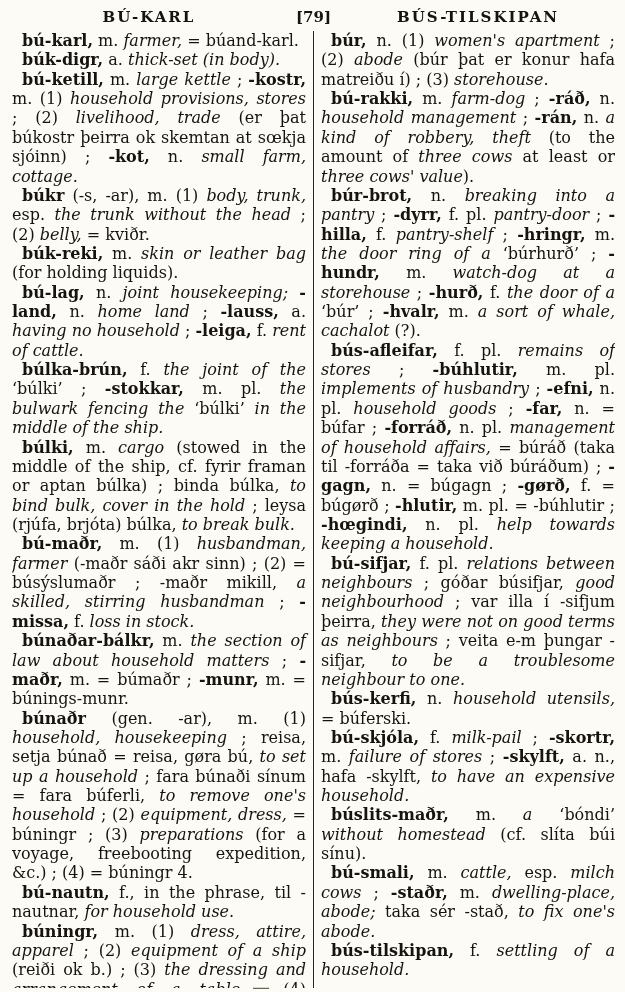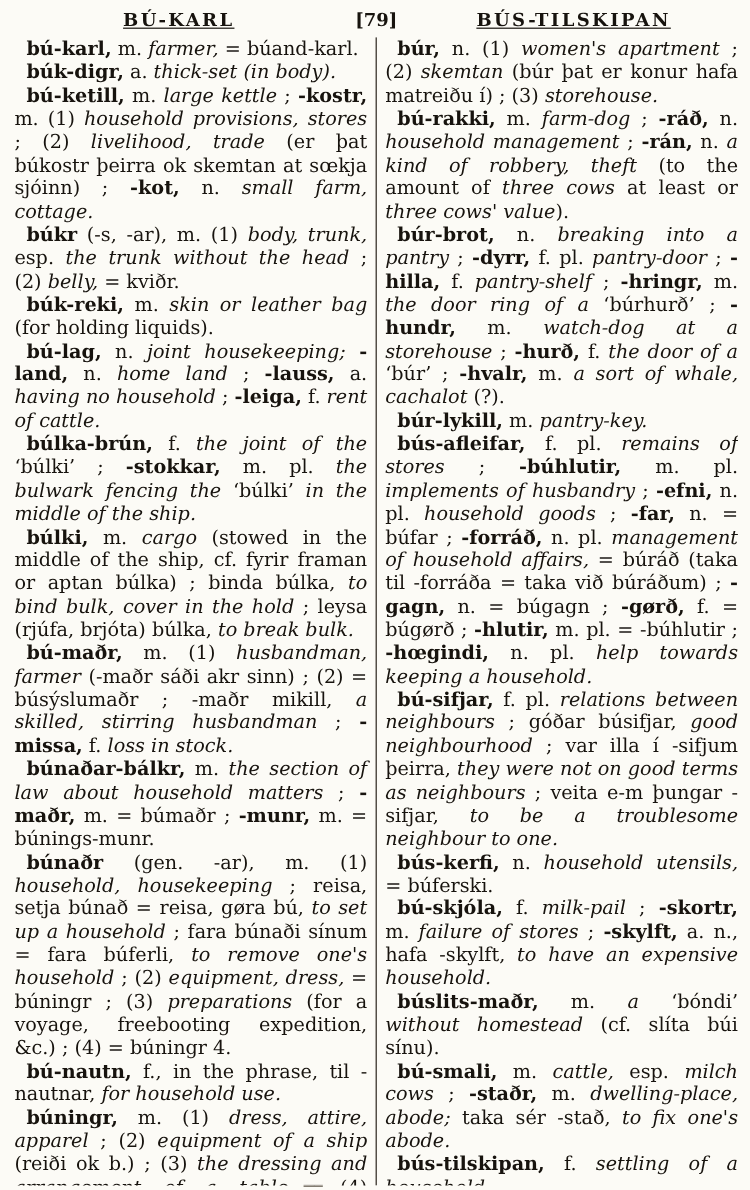--- a/index.html
+++ b/index.html
@@ -21,21 +21,21 @@
     position: relative;
   }
   .header {
     display: grid;
     grid-template-columns: 1fr auto 1fr;
     align-items: baseline;
     font-weight: bold;
     font-size: 15px;
     padding: 2px 0 5px 0;
   }
-  .hdr-word { text-align: center; letter-spacing: 2px; text-decoration: underline; }
+  .hdr-word { text-align: center; letter-spacing: 2px; }
   .hdr-num { text-align: center; letter-spacing: 0; padding: 0 10px; font-weight: bold; }
   .columns {
     flex: 1;
     display: flex;
     overflow: hidden;
   }
   .column {
     width: 50%;
     font-size: 16px;
     line-height: 1.21;
@@ -78,24 +78,23 @@
         <p class="entry"><span class="hw">búlka-brún,</span><span class="rm"> f. </span><span class="it">the joint of the</span><span class="rm"> ‘búlki’ ; </span><span class="hw">-stokkar,</span><span class="rm"> m. pl. </span><span class="it">the bulwark fencing the</span><span class="rm"> ‘búlki’ </span><span class="it">in the middle of the ship.</span></p>
         <p class="entry"><span class="hw">búlki,</span><span class="rm"> m. </span><span class="it">cargo</span><span class="rm"> (stowed in the middle of the ship, cf. fyrir framan or aptan búlka) ; binda búlka, </span><span class="it">to bind bulk, cover in the hold</span><span class="rm"> ; leysa (rjúfa, brjóta) búlka, </span><span class="it">to break bulk.</span></p>
         <p class="entry"><span class="hw">bú-maðr,</span><span class="rm"> m. (1) </span><span class="it">husbandman, farmer</span><span class="rm"> (-maðr sáði akr sinn) ; (2) = búsýslumaðr ; -maðr mikill, </span><span class="it">a skilled, stirring husbandman</span><span class="rm"> ; </span><span class="hw">-missa,</span><span class="rm"> f. </span><span class="it">loss in stock.</span></p>
         <p class="entry"><span class="hw">búnaðar-bálkr,</span><span class="rm"> m. </span><span class="it">the section of law about household matters</span><span class="rm"> ; </span><span class="hw">-maðr,</span><span class="rm"> m. = búmaðr ; </span><span class="hw">-munr,</span><span class="rm"> m. = búnings-munr.</span></p>
         <p class="entry"><span class="hw">búnaðr</span><span class="rm"> (gen. -ar), m. (1) </span><span class="it">household, housekeeping</span><span class="rm"> ; reisa, setja búnað = reisa, gøra bú, </span><span class="it">to set up a household</span><span class="rm"> ; fara búnaði sínum = fara búferli, </span><span class="it">to remove one's household</span><span class="rm"> ; (2) </span><span class="it">equipment, dress,</span><span class="rm"> = búningr ; (3) </span><span class="it">preparations</span><span class="rm"> (for a voyage, freebooting expedition, &amp;c.) ; (4) = búningr 4.</span></p>
         <p class="entry"><span class="hw">bú-nautn,</span><span class="rm"> f., in the phrase, til -nautnar, </span><span class="it">for household use.</span></p>
         <p class="entry"><span class="hw">búningr,</span><span class="rm"> m. (1) </span><span class="it">dress, attire, apparel</span><span class="rm"> ; (2) </span><span class="it">equipment of a ship</span><span class="rm"> (reiði ok b.) ; (3) </span><span class="it">the dressing and arrangement of a table</span><span class="rm"> ; (4) </span><span class="it">ornaments</span><span class="rm"> (kyrtill með búningi).</span></p>
       </div>
     <div class="divider"></div>
     <div class="column right" id="col-right">
-        <p class="entry"><span class="hw">búr,</span><span class="rm"> n. (1) </span><span class="it">women's apartment</span><span class="rm"> ; (2) </span><span class="it">skemtan</span><span class="rm"> (búr þat er konur hafa matreiðu í) ; (3) </span><span class="it">storehouse.</span></p>
+        <p class="entry"><span class="hw">búr,</span><span class="rm"> n. (1) </span><span class="it">women's apartment</span><span class="rm"> ; (2) </span><span class="it">abode</span><span class="rm"> (búr þat er konur hafa matreiðu í) ; (3) </span><span class="it">storehouse.</span></p>
         <p class="entry"><span class="hw">bú-rakki,</span><span class="rm"> m. </span><span class="it">farm-dog</span><span class="rm"> ; </span><span class="hw">-ráð,</span><span class="rm"> n. </span><span class="it">household management</span><span class="rm"> ; </span><span class="hw">-rán,</span><span class="rm"> n. </span><span class="it">a kind of robbery, theft</span><span class="rm"> (to the amount of </span><span class="it">three cows</span><span class="rm"> at least or </span><span class="it">three cows' value</span><span class="rm">).</span></p>
         <p class="entry"><span class="hw">búr-brot,</span><span class="rm"> n. </span><span class="it">breaking into a pantry</span><span class="rm"> ; </span><span class="hw">-dyrr,</span><span class="rm"> f. pl. </span><span class="it">pantry-door</span><span class="rm"> ; </span><span class="hw">-hilla,</span><span class="rm"> f. </span><span class="it">pantry-shelf</span><span class="rm"> ; </span><span class="hw">-hringr,</span><span class="rm"> m. </span><span class="it">the door ring of a</span><span class="rm"> ‘búrhurð’ ; </span><span class="hw">-hundr,</span><span class="rm"> m. </span><span class="it">watch-dog at a storehouse</span><span class="rm"> ; </span><span class="hw">-hurð,</span><span class="rm"> f. </span><span class="it">the door of a</span><span class="rm"> ‘búr’ ; </span><span class="hw">-hvalr,</span><span class="rm"> m. </span><span class="it">a sort of whale, cachalot</span><span class="rm"> (?).</span></p>
-        <p class="entry"><span class="hw">búr-lykill,</span><span class="rm"> m. </span><span class="it">pantry-key.</span></p>
         <p class="entry"><span class="hw">bús-afleifar,</span><span class="rm"> f. pl. </span><span class="it">remains of stores</span><span class="rm"> ; </span><span class="hw">-búhlutir,</span><span class="rm"> m. pl. </span><span class="it">implements of husbandry</span><span class="rm"> ; </span><span class="hw">-efni,</span><span class="rm"> n. pl. </span><span class="it">household goods</span><span class="rm"> ; </span><span class="hw">-far,</span><span class="rm"> n. = búfar ; </span><span class="hw">-forráð,</span><span class="rm"> n. pl. </span><span class="it">management of household affairs,</span><span class="rm"> = búráð (taka til -forráða = taka við búráðum) ; </span><span class="hw">-gagn,</span><span class="rm"> n. = búgagn ; </span><span class="hw">-gørð,</span><span class="rm"> f. = búgørð ; </span><span class="hw">-hlutir,</span><span class="rm"> m. pl. = -búhlutir ; </span><span class="hw">-hœgindi,</span><span class="rm"> n. pl. </span><span class="it">help towards keeping a household.</span></p>
         <p class="entry"><span class="hw">bú-sifjar,</span><span class="rm"> f. pl. </span><span class="it">relations between neighbours</span><span class="rm"> ; góðar búsifjar, </span><span class="it">good neighbourhood</span><span class="rm"> ; var illa í -sifjum þeirra, </span><span class="it">they were not on good terms as neighbours</span><span class="rm"> ; veita e-m þungar -sifjar, </span><span class="it">to be a troublesome neighbour to one.</span></p>
         <p class="entry"><span class="hw">bús-kerfi,</span><span class="rm"> n. </span><span class="it">household utensils,</span><span class="rm"> = búferski.</span></p>
         <p class="entry"><span class="hw">bú-skjóla,</span><span class="rm"> f. </span><span class="it">milk-pail</span><span class="rm"> ; </span><span class="hw">-skortr,</span><span class="rm"> m. </span><span class="it">failure of stores</span><span class="rm"> ; </span><span class="hw">-skylft,</span><span class="rm"> a. n., hafa -skylft, </span><span class="it">to have an expensive household.</span></p>
         <p class="entry"><span class="hw">búslits-maðr,</span><span class="rm"> m. </span><span class="it">a</span><span class="rm"> ‘bóndi’ </span><span class="it">without homestead</span><span class="rm"> (cf. slíta búi sínu).</span></p>
         <p class="entry"><span class="hw">bú-smali,</span><span class="rm"> m. </span><span class="it">cattle,</span><span class="rm"> esp. </span><span class="it">milch cows</span><span class="rm"> ; </span><span class="hw">-staðr,</span><span class="rm"> m. </span><span class="it">dwelling-place, abode;</span><span class="rm"> taka sér -stað, </span><span class="it">to fix one's abode.</span></p>
         <p class="entry"><span class="hw">bús-tilskipan,</span><span class="rm"> f. </span><span class="it">settling of a household.</span></p>
       </div>
   </div>
   <div class="printers-mark"></div>

